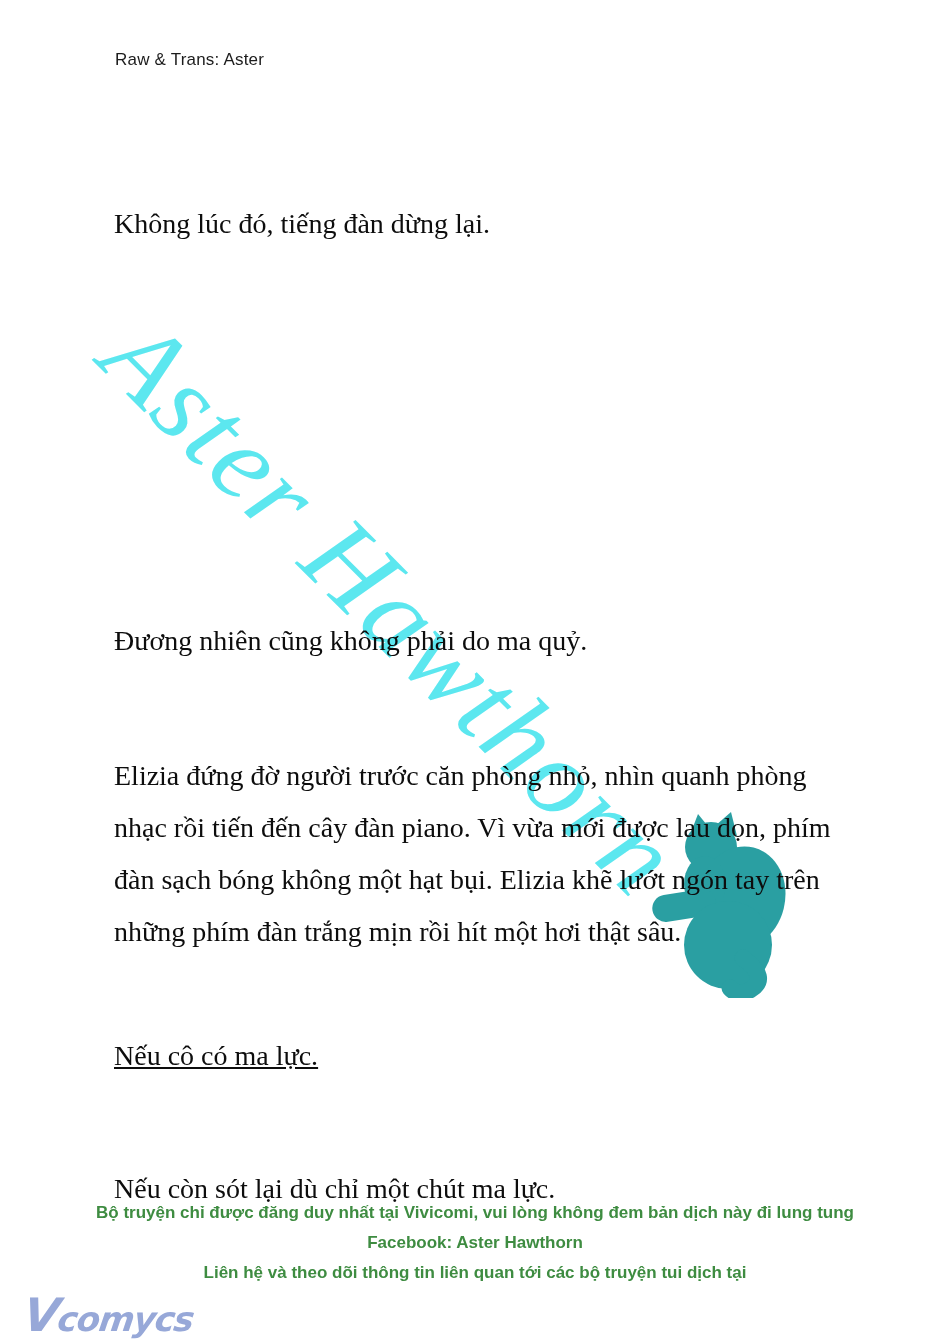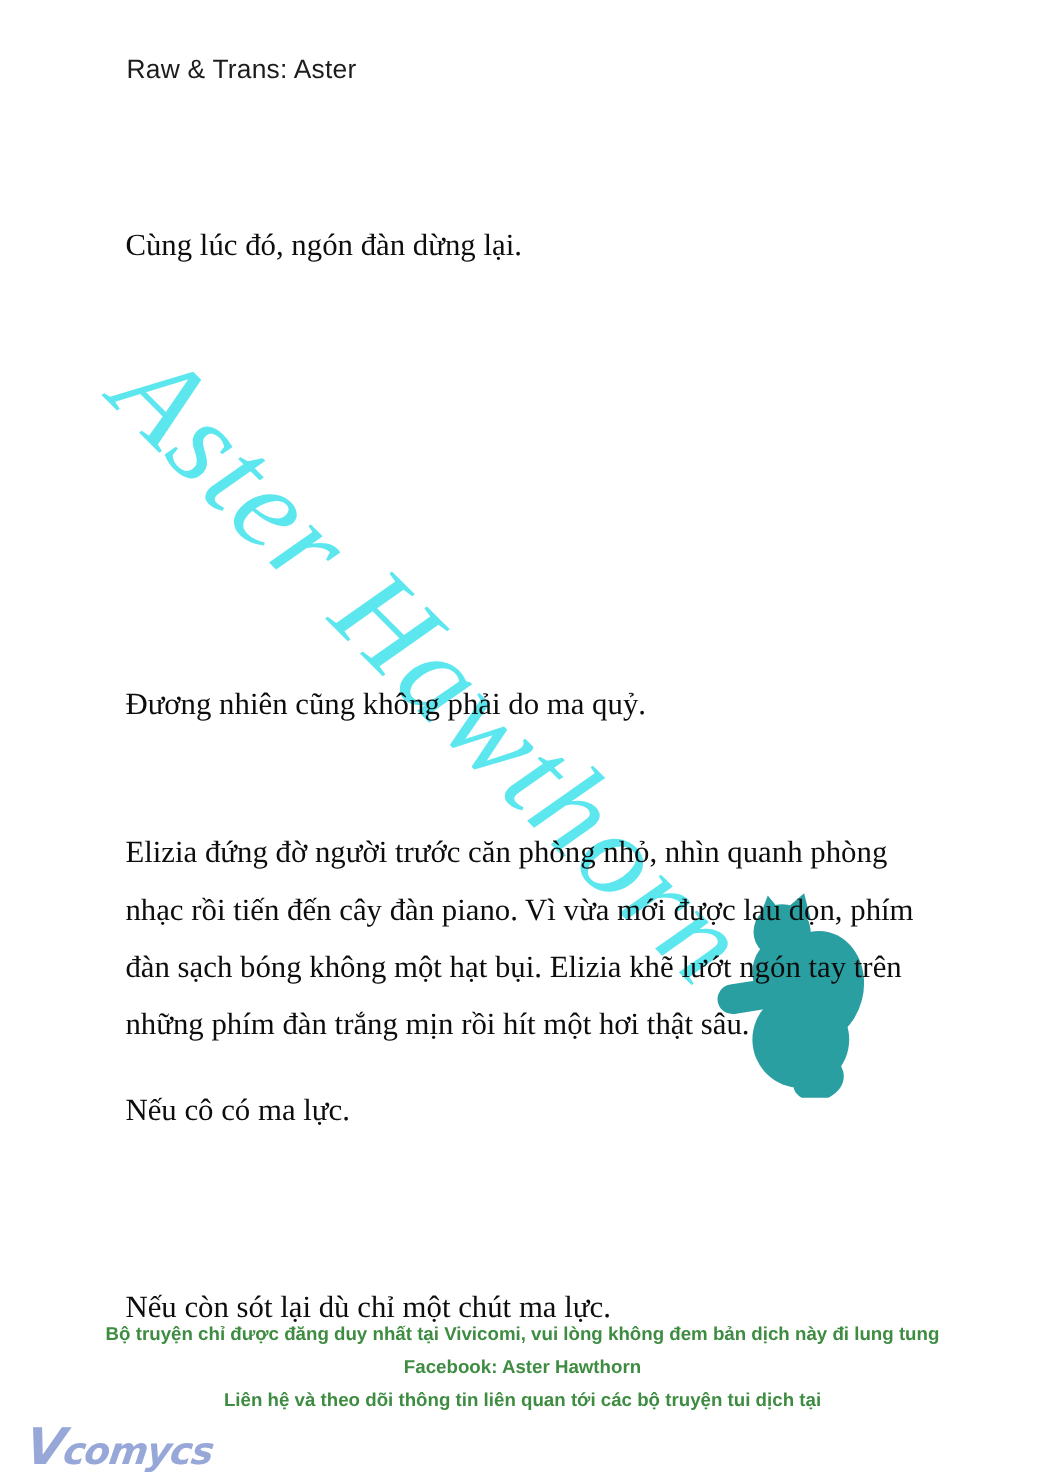--- a/index.html
+++ b/index.html
@@ -10,21 +10,21 @@
     margin: 0 auto;
     background: #ffffff;
     overflow: hidden;
     font-family: "Liberation Serif", serif;
     color: #111111;
   }
   .credit {
     position: absolute;
     left: 115px; top: 50px;
     font-family: "Liberation Sans", sans-serif;
-    font-size: 24px;
+    font-size: 17px;
     color: #1c1c1c;
     letter-spacing: 0.2px;
   }
   .watermark {
     position: absolute;
     left: 168px; top: 292px;
     font-family: "Liberation Serif", serif;
     font-style: italic;
     font-size: 112px;
     letter-spacing: 3px;
@@ -47,21 +47,21 @@
     width: 742px;
     font-size: 28px;
     line-height: 52px;
     color: #0d0d0d;
     z-index: 2;
   }
   .p1 { top: 170px; }
   .p2 { top: 302px; }
   .p3 { top: 587px; }
   .p4 { top: 722px; }
-  .p5 { top: 956px; }
+  .p5 { top: 1002px; text-decoration: underline; }
   .p6 { top: 1135px; }
   .footer {
     position: absolute;
     left: 0; right: 0;
     top: 1198px;
     text-align: center;
     font-family: "Liberation Sans", sans-serif;
     font-weight: bold;
     font-size: 17px;
     line-height: 30px;
@@ -97,21 +97,21 @@
       <polygon points="67,16 83,2 89,26"></polygon>
       <ellipse cx="63" cy="37" rx="26" ry="25"></ellipse>
       <ellipse cx="93" cy="88" rx="44" ry="52" transform="rotate(14 93 88)"></ellipse>
       <ellipse cx="57" cy="74" rx="21" ry="28"></ellipse>
       <rect x="4" y="82" width="64" height="27" rx="13.5" transform="rotate(-9 36 95)"></rect>
       <ellipse cx="80" cy="135" rx="44" ry="44"></ellipse>
       <path d="M95,148 Q122,168 102,180 Q90,187 82,178" fill="none" stroke="#2a9fa2" stroke-width="17" stroke-linecap="round"></path>
     </g>
   </svg>
 
-  <p class="para p1">Cùng lúc đó, ngón đàn dừng lại.</p>
+  <p class="para p1">Không lúc đó, tiếng đàn dừng lại.</p>
   <p class="para p3">Đương nhiên cũng không phải do ma quỷ.</p>
   <p class="para p4">Elizia đứng đờ người trước căn phòng nhỏ, nhìn quanh phòng nhạc rồi tiến đến cây đàn piano. Vì vừa mới được lau dọn, phím đàn sạch bóng không một hạt bụi. Elizia khẽ lướt ngón tay trên những phím đàn trắng mịn rồi hít một hơi thật sâu.</p>
   <p class="para p5">Nếu cô có ma lực.</p>
   <p class="para p6">Nếu còn sót lại dù chỉ một chút ma lực.</p>
 
   <div class="footer">
     <div>Bộ truyện chỉ được đăng duy nhất tại Vivicomi, vui lòng không đem bản dịch này đi lung tung</div>
     <div>Facebook: Aster Hawthorn</div>
     <div>Liên hệ và theo dõi thông tin liên quan tới các bộ truyện tui dịch tại</div>
   </div>

